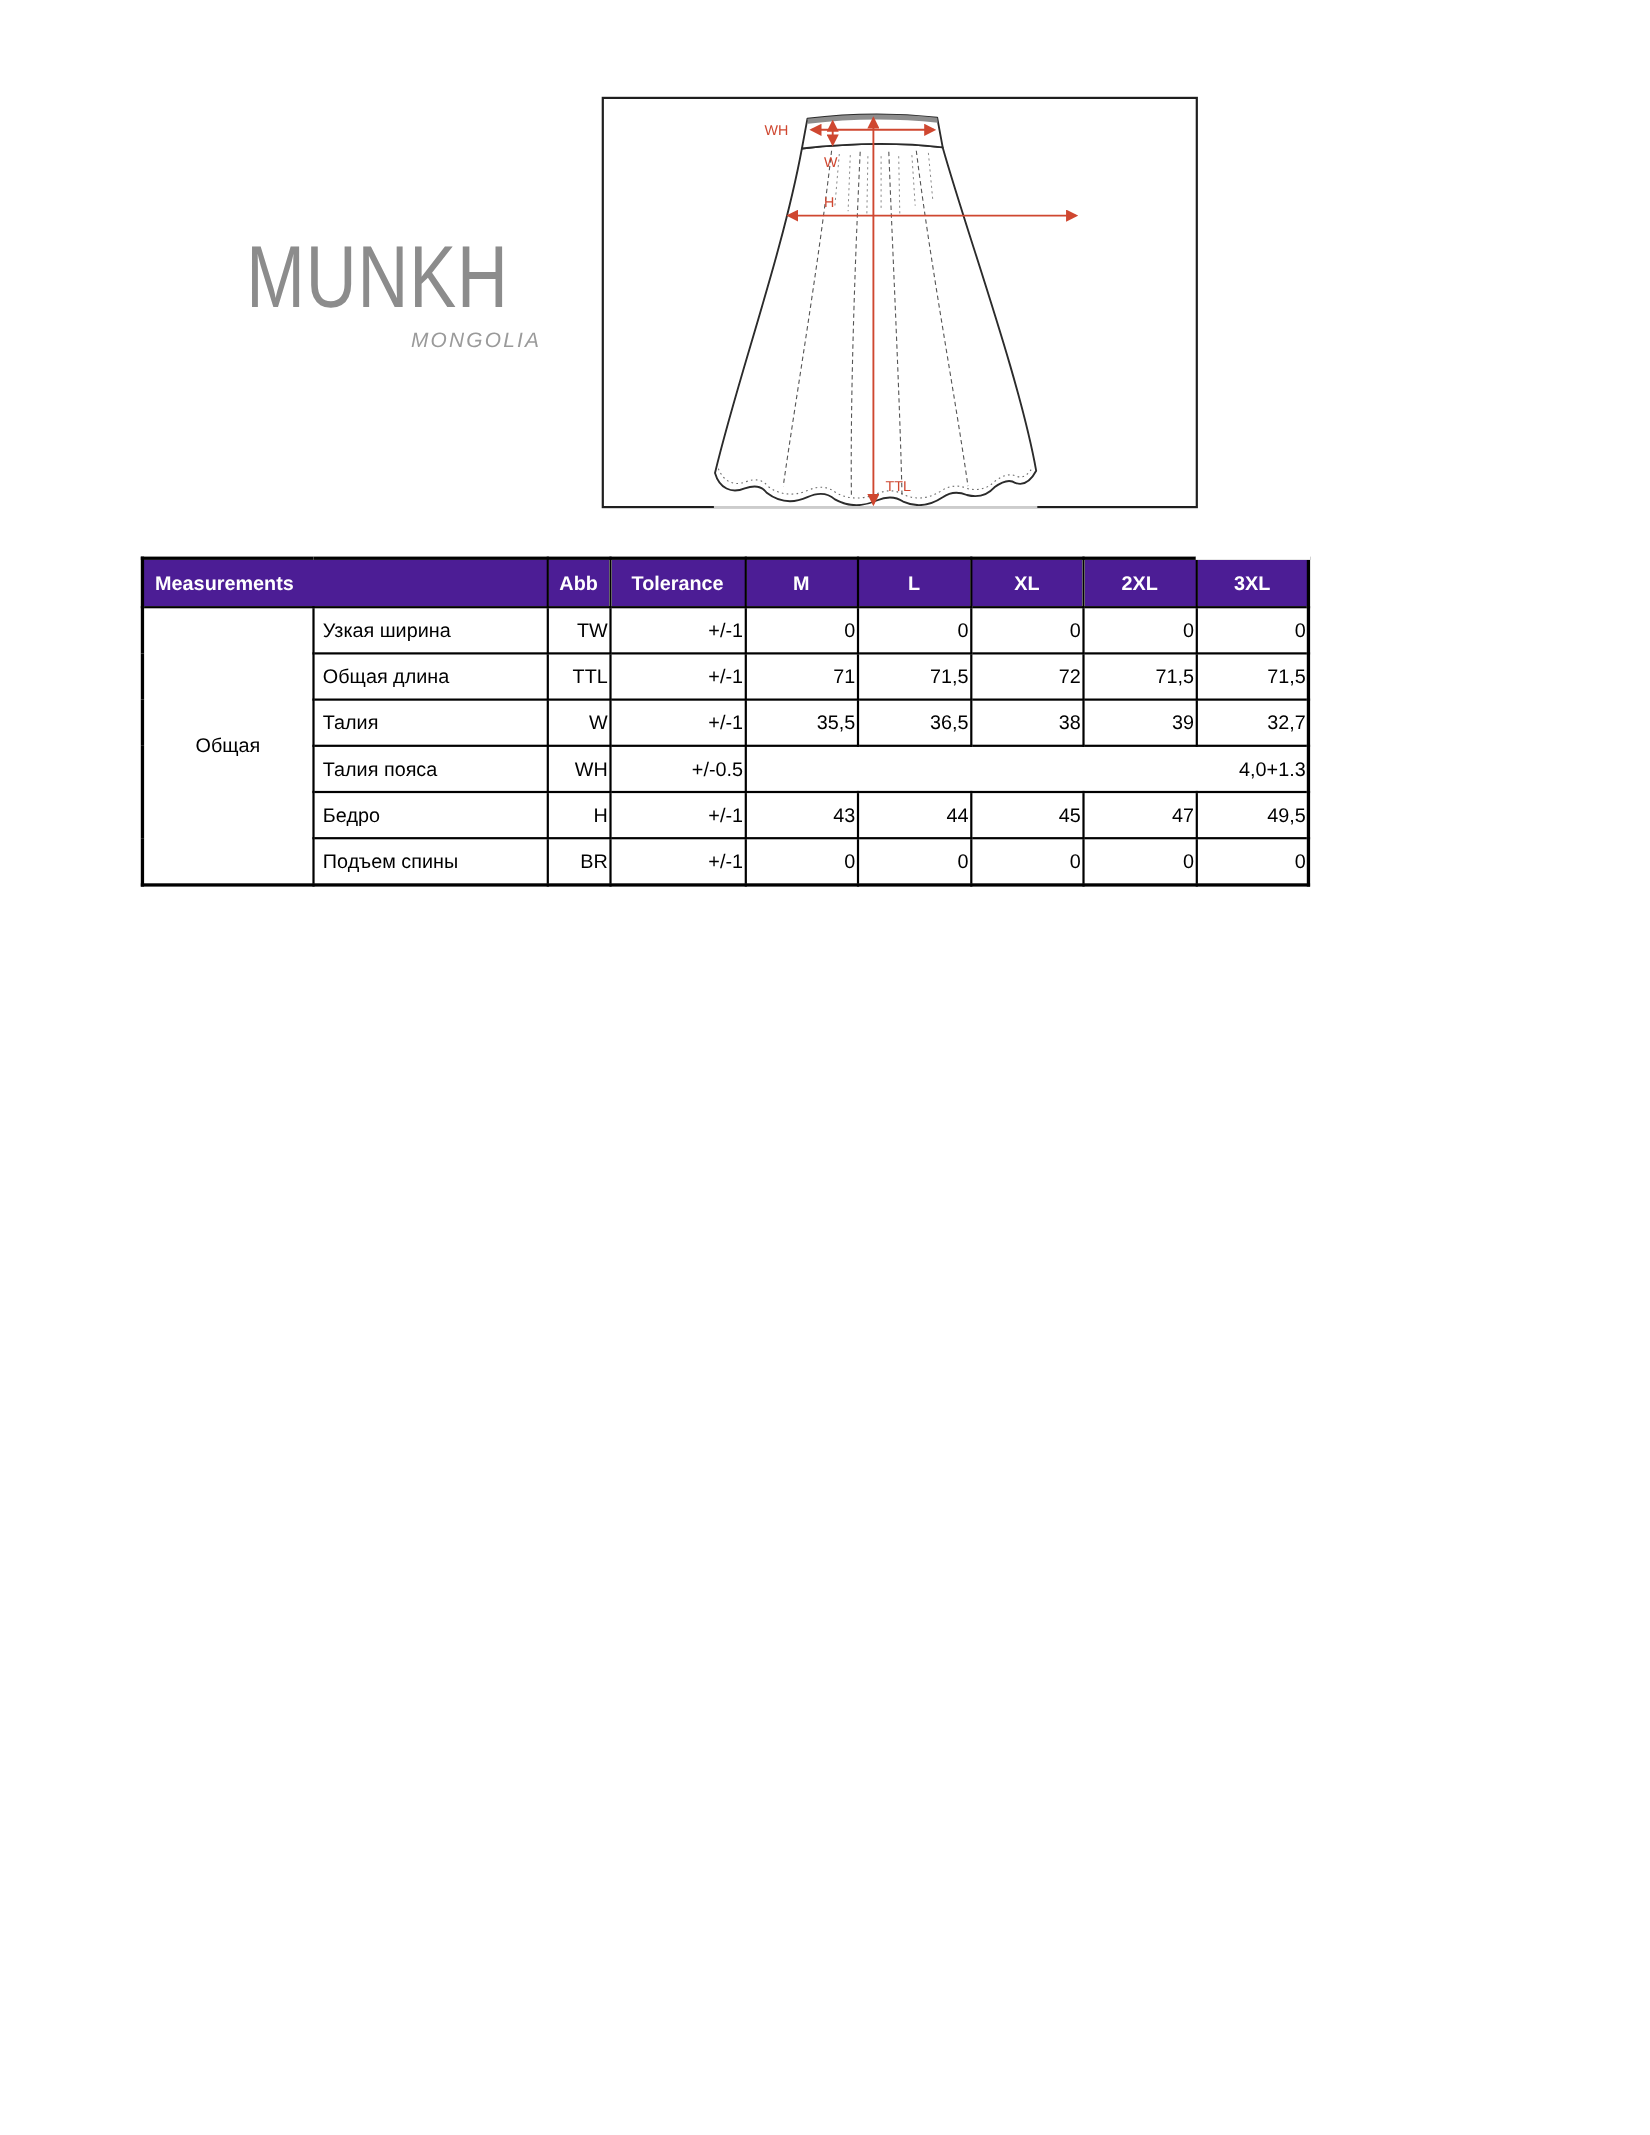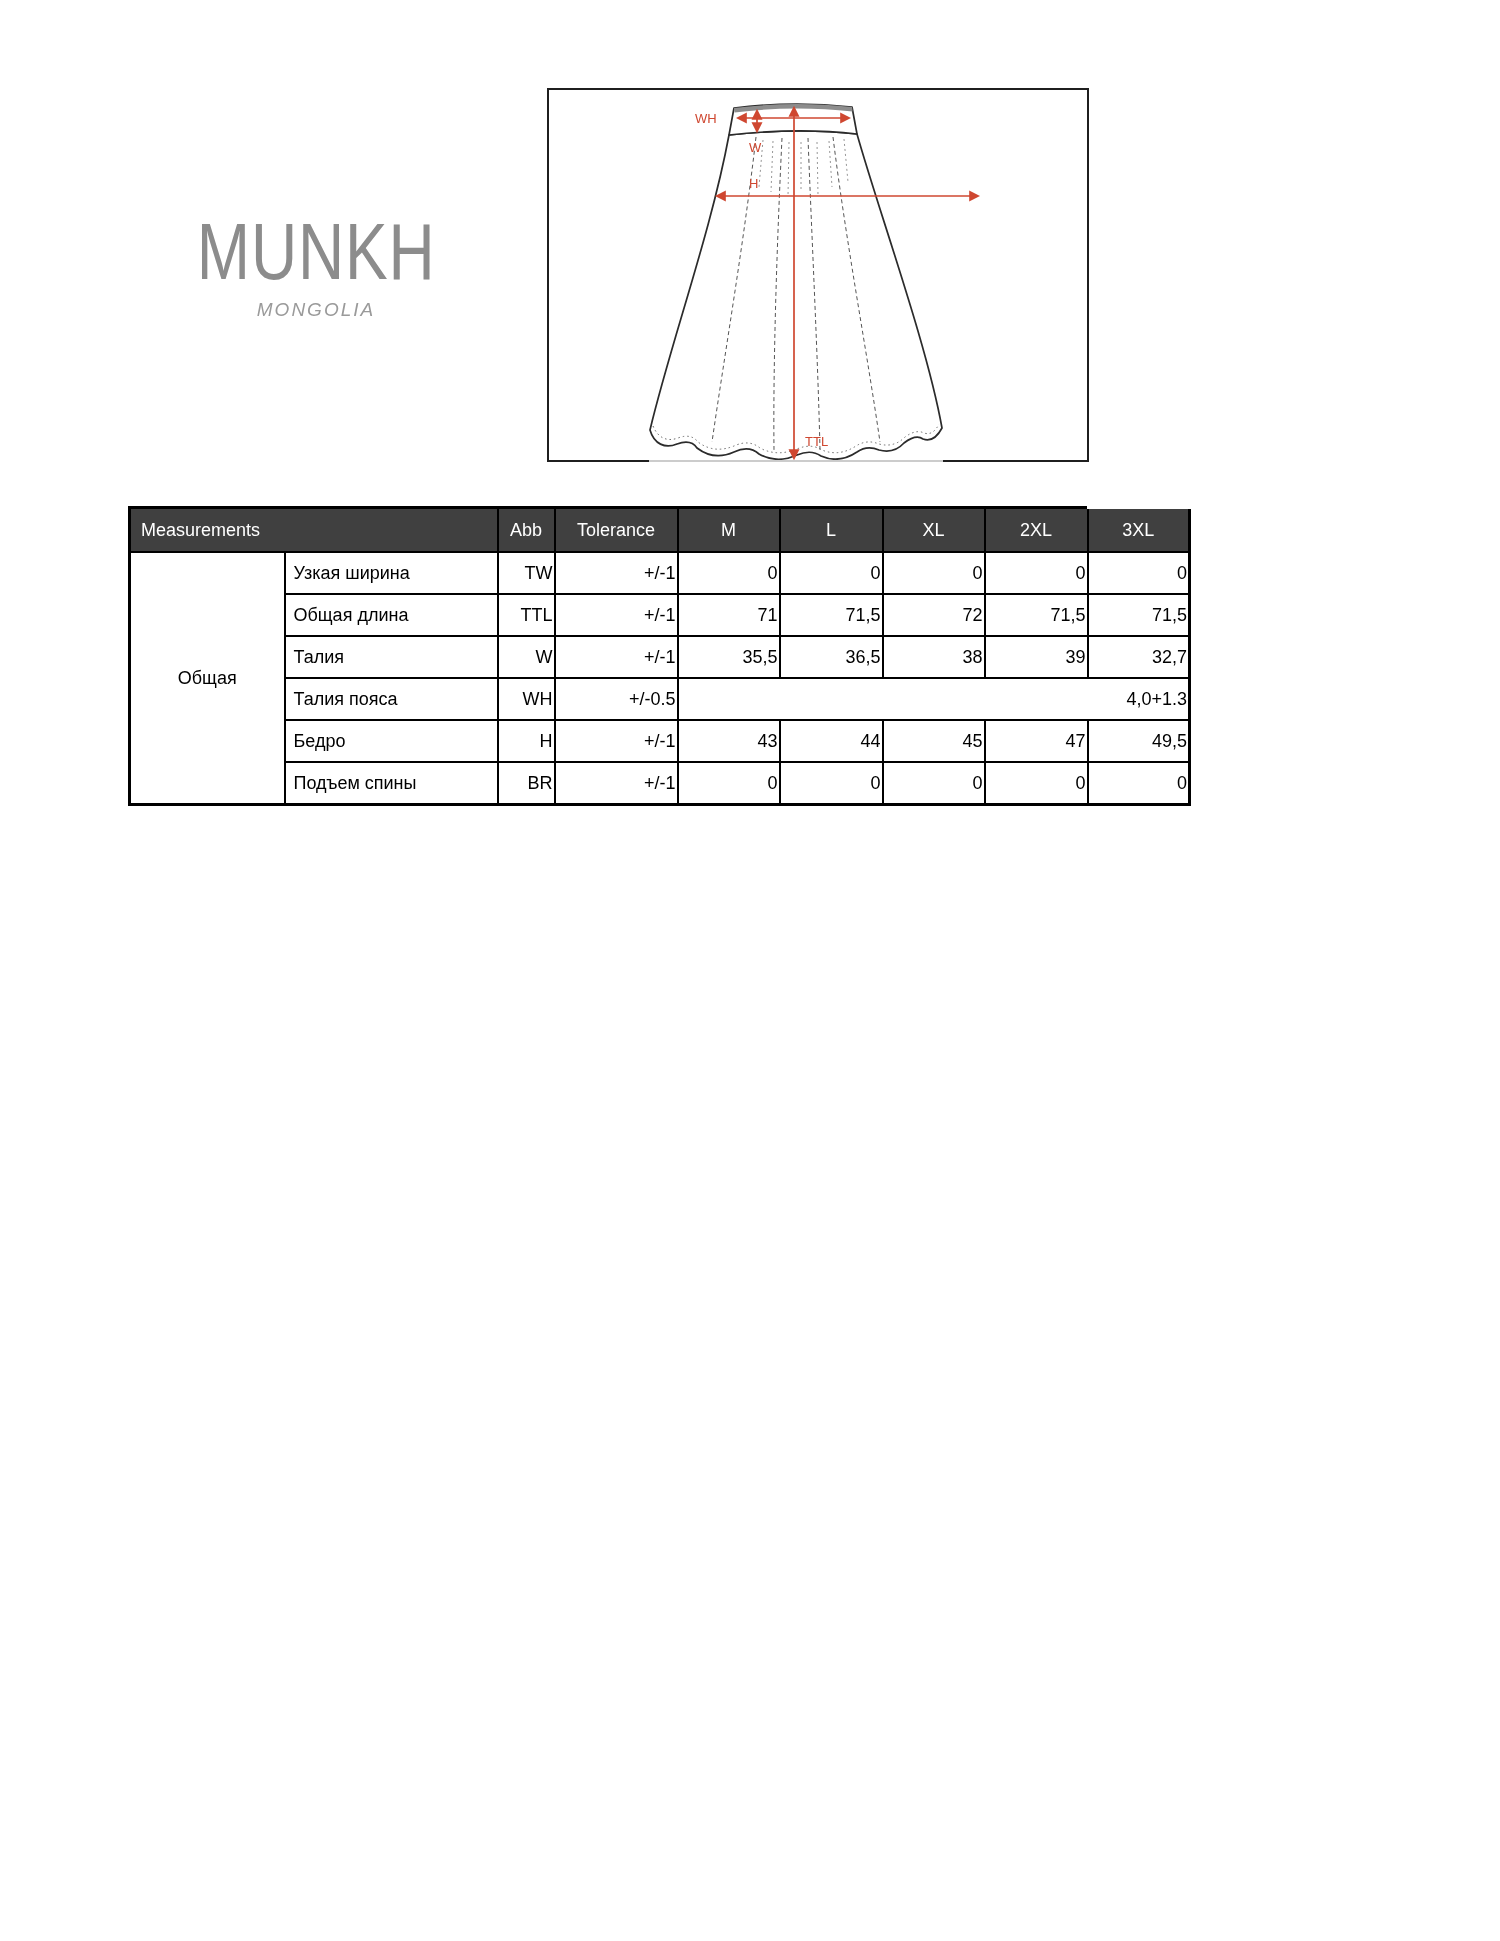--- a/index.html
+++ b/index.html
@@ -3,21 +3,21 @@
 <meta charset="utf-8">
 <style>
   html,body{margin:0;padding:0;}
   body{
     width:1500px;height:1941px;background:#ffffff;position:relative;
     font-family:"Liberation Sans", sans-serif;color:#000;
   }
   .page{position:absolute;inset:0;background:#fff;}
 
   
-  .logo{position:absolute;left:140px;top:212px;width:352px;text-align:center;}
+  .logo{position:absolute;left:140px;top:212px;width:352px;text-align:right;}
   .brand{
     display:inline-block;font-size:80px;line-height:80px;color:#8c8c8c;
     letter-spacing:1px;transform:scaleX(0.80);transform-origin:center;
     font-weight:400;white-space:nowrap;
   }
   .brand-sub{
     margin-top:7px;font-size:19px;line-height:22px;color:#9a9a9a;
     letter-spacing:2px;font-weight:400;font-style:italic;
   }
 
@@ -30,21 +30,21 @@
   .frame-gap{position:absolute;left:100px;bottom:-2px;width:294px;height:2px;background:#cccccc;}
 
   
   .meas-table{
     position:absolute;left:128px;top:506px;
     border-collapse:collapse;table-layout:fixed;
     border:3px solid #000;
   }
   .meas-table th,.meas-table td{border:2px solid #000;overflow:hidden;}
   .meas-table thead th{
-    background:#404040;color:#fff;font-weight:400;font-size:18px;
+    background:#4c1d95;color:#fff;font-weight:700;font-size:18px;
     height:40px;text-align:center;border-color:#000;
   }
   .meas-table thead th.th-meas{text-align:left;padding-left:10px;}
   .meas-table tbody td{
     font-size:18px;height:38px;text-align:right;vertical-align:middle;
     background:#fff;
   }
   .meas-table tbody td.name{text-align:left;padding-left:8px;}
   .meas-table tbody td.cat{text-align:center;}
   .header-notch{position:absolute;left:1087px;top:505px;width:104px;height:4px;background:#fff;}

